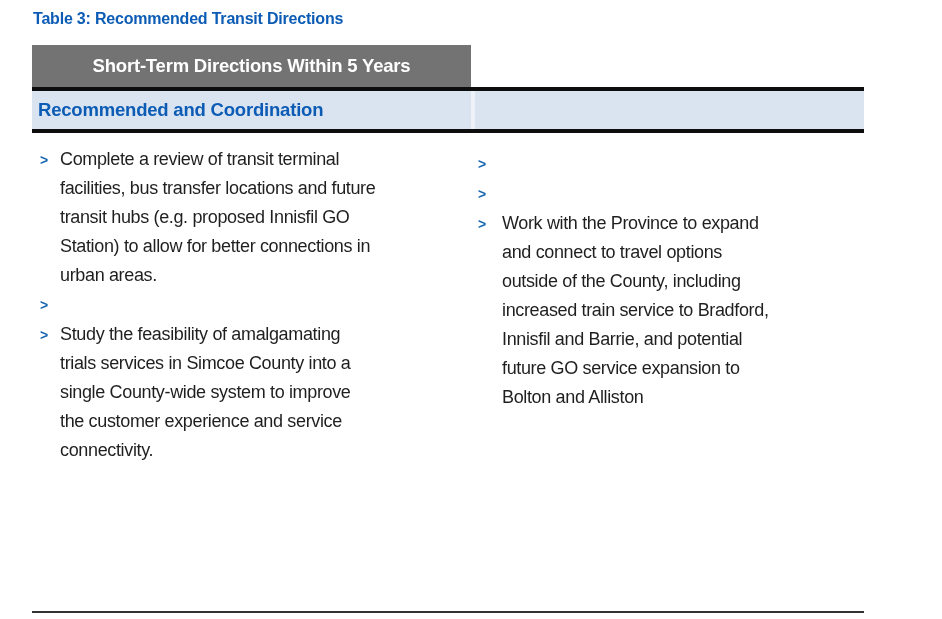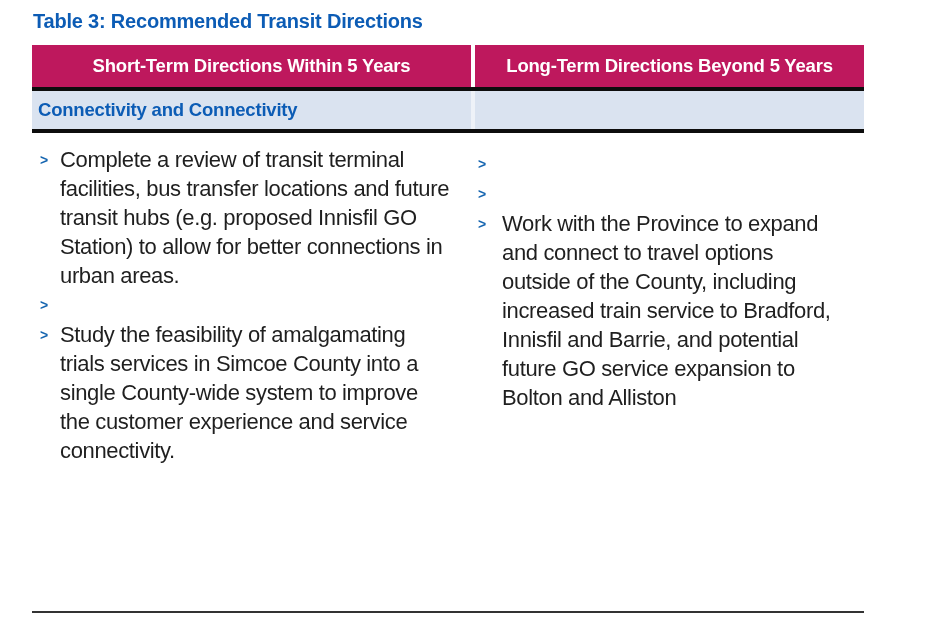--- a/index.html
+++ b/index.html
@@ -12,37 +12,37 @@
     position: relative;
     width: 942px;
     height: 619px;
     background: #ffffff;
     overflow: hidden;
   }
   .doc-title {
     position: absolute;
     left: 33px;
     top: 10px;
-    font-size: 20px;
+    font-size: 16px;
     font-weight: bold;
     letter-spacing: -0.2px;
     color: #0C5CB5;
   }
   .transit-table {
     position: absolute;
     left: 32px;
     top: 45px;
     width: 832px;
   }
   .head-row {
     display: flex;
     height: 42px;
   }
   .head-cell {
-    background: #be185d;
+    background: #737373;
     color: #ffffff;
     font-weight: bold;
     font-size: 18.5px;
     letter-spacing: -0.2px;
     display: flex;
     align-items: center;
     justify-content: center;
   }
   .head-cell.left  { width: 439px; }
   .head-cell.right { width: 389px; }
@@ -106,21 +106,21 @@
     flex: 0 0 20px;
     color: #1565B0;
     font-weight: bold;
     font-size: 14px;
     line-height: 29px;
     padding-top: 1px;
   }
   .col.right .chev { flex: 0 0 24px; }
   .txt {
     white-space: pre;
-    font-size: 22px;
+    font-size: 18px;
     line-height: 29px;
     letter-spacing: -0.35px;
     color: #1F1F1F;
   }
   .bottom-rule {
     height: 2px;
     background: #333333;
   }
 </style>
 </head>
@@ -128,27 +128,26 @@
 
 <div class="page">
 
   <div class="doc-title">Table 3: Recommended Transit Directions</div>
 
   <div class="transit-table">
 
     <div class="head-row">
       <div class="head-cell left">Short-Term Directions Within 5 Years</div>
       <div class="head-divider"></div>
-      <div class="head-cell right">Long-Term Directions Beyond 5 Years</div>
     </div>
 
     <div class="rule"></div>
 
     <div class="section-band">
-      <div class="section-title">Connectivity and Connectivity</div>
+      <div class="section-title">Recommended and Coordination</div>
       <div class="band-divider"></div>
     </div>
 
     <div class="rule"></div>
 
     <div class="table-body">
 
       <div class="col left">
         <ul class="bullets">
           <li class="bullet">

